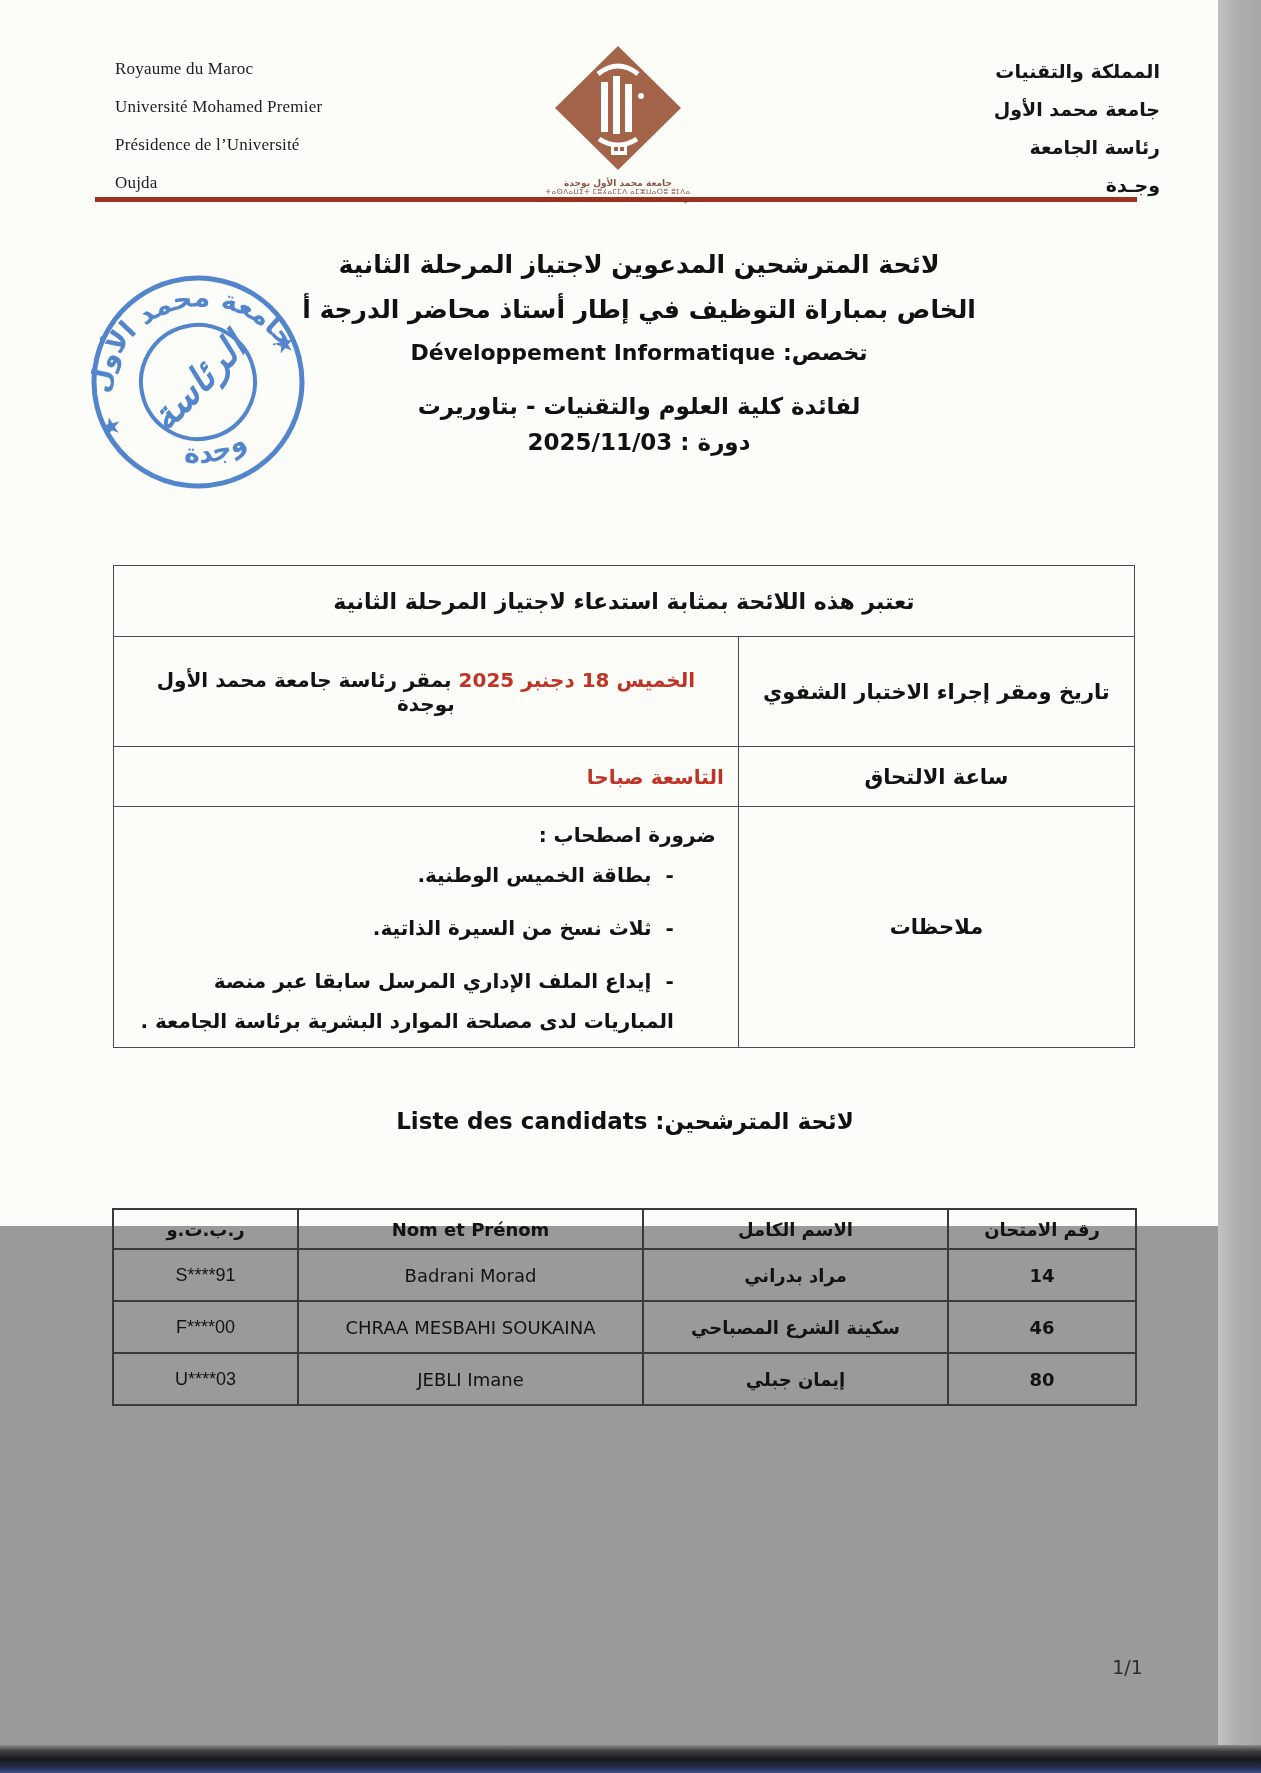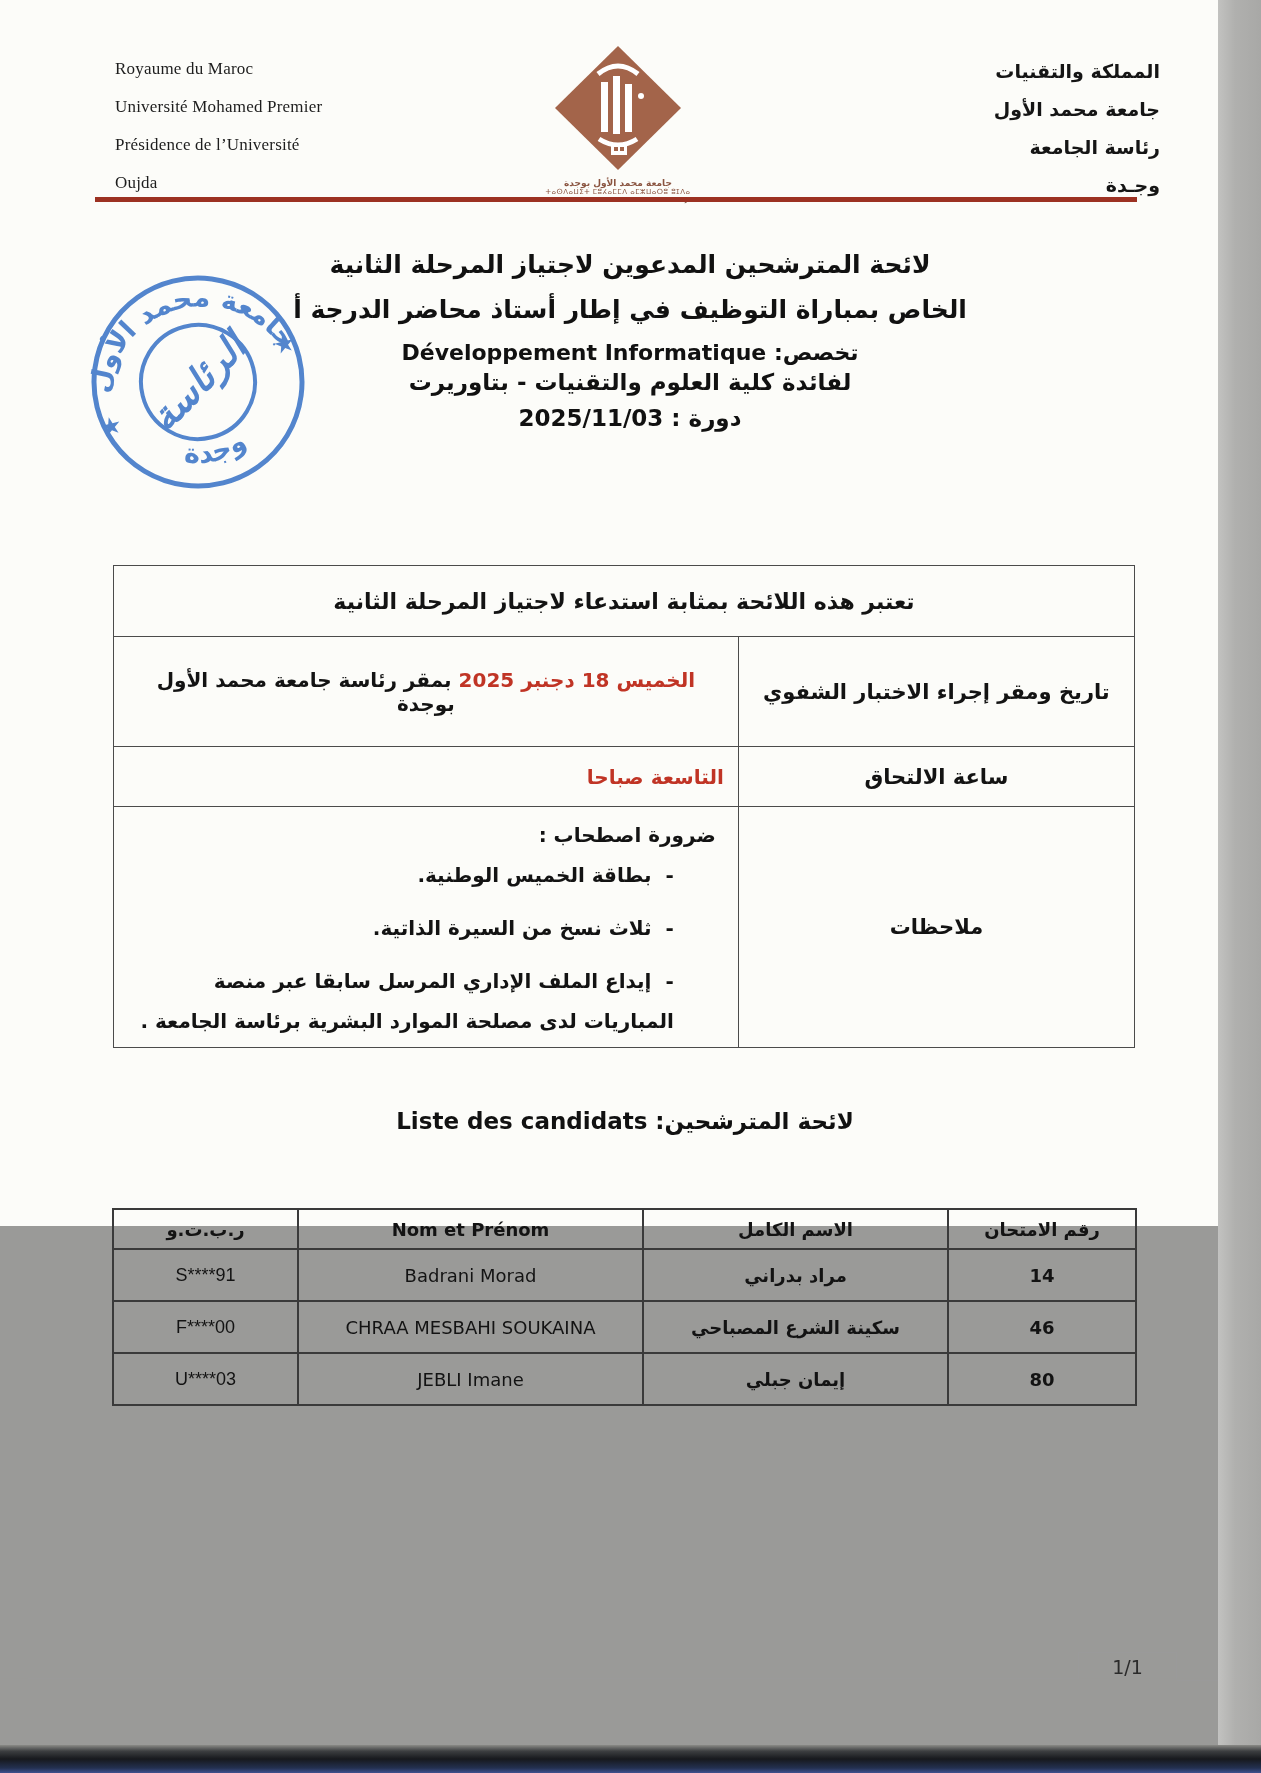--- a/index.html
+++ b/index.html
@@ -29,25 +29,25 @@
   .logo-cap-ar{font-size:9px;font-weight:bold;}
   .logo-cap-tif{font-size:7px;letter-spacing:.5px;}
   .logo-cap-fr{font-size:6.5px;font-weight:bold;color:#6e4534;letter-spacing:.3px;}
   .red-rule{position:absolute;left:95px;top:197px;width:1042px;height:5px;background:var(--rule_red);}
 
   
   .stamp{position:absolute;left:78px;top:262px;width:240px;height:240px;
     transform:rotate(-14deg);opacity:.82;}
 
   
-  .title-block{position:absolute;left:215px;top:250px;width:830px;text-align:center;
+  .title-block{position:absolute;left:224px;top:250px;width:830px;text-align:center;
     font-family:"DejaVu Sans",sans-serif;color:#111;}
   .title-line{font-weight:bold;direction:rtl;}
   .t1,.t2{font-size:25px;margin-bottom:16px;}
-  .t3{font-size:22px;margin-bottom:4px;direction:ltr;}
+  .t3{font-size:22px;margin-bottom:28px;direction:ltr;}
   .t4{font-size:23px;margin-bottom:10px;}
   .t5{font-size:23px;}
 
   
   .info-table{position:absolute;left:113px;top:565px;width:1022px;height:483px;
     border:1px solid var(--border_light);font-family:"DejaVu Sans",sans-serif;color:#131313;}
   .info-head{height:71px;border-bottom:1px solid var(--border_light);display:flex;
     align-items:center;justify-content:center;font-size:22px;font-weight:bold;direction:rtl;}
   .info-row{display:flex;border-bottom:1px solid var(--border_light);}
   .info-row:last-child{border-bottom:none;}

